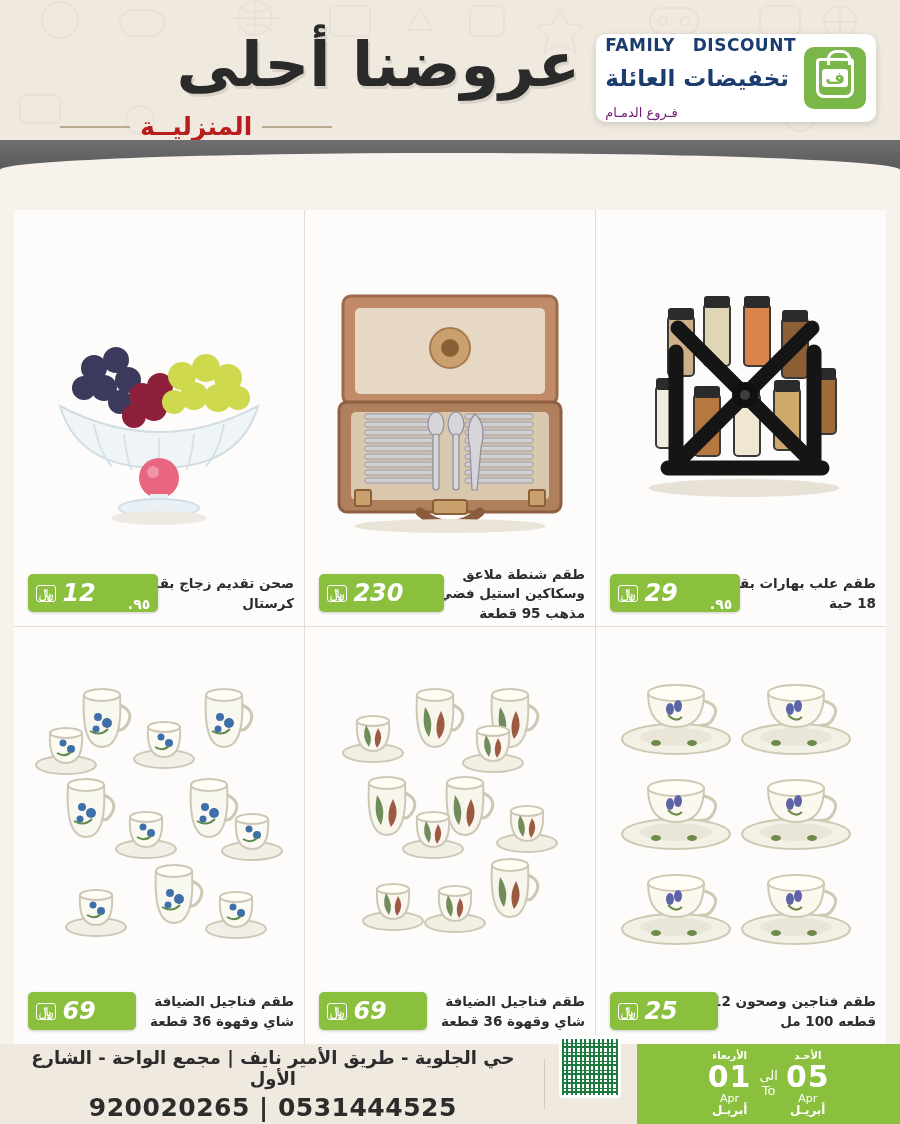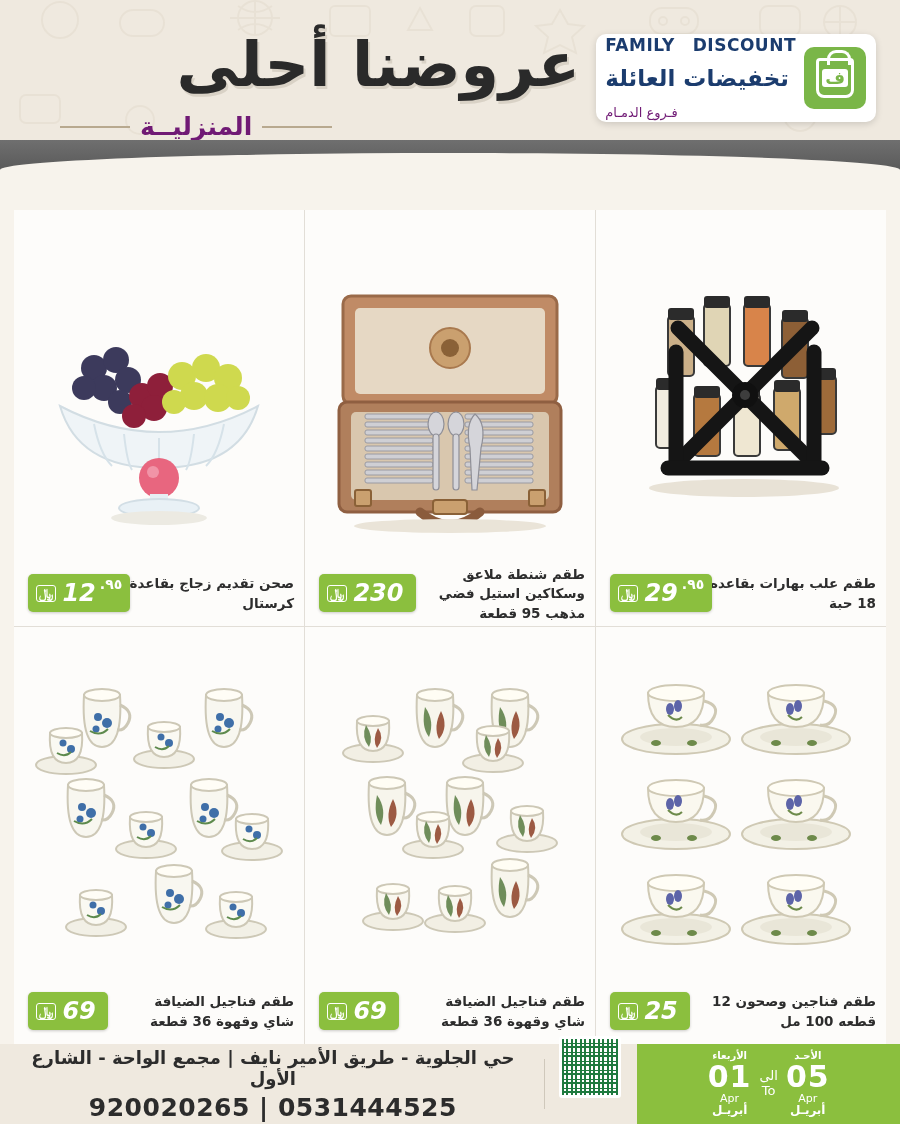--- a/index.html
+++ b/index.html
@@ -114,21 +114,21 @@
   .headline-sub-wrap {
     margin-top: 16px;
     display: flex;
     align-items: center;
     justify-content: flex-end;
     gap: 10px;
   }
   .headline-sub {
     font-size: 25px;
     font-weight: bold;
-    color: #701a75;
+    color: #b91c1c;
   }
   .headline-rule {
     height: 2px; width: 70px;
     background: #b8a98f;
   }
 
   
   .band {
     position: relative;
     height: 46px;
@@ -206,21 +206,22 @@
   .price-main {
     font-size: 24px;
     font-weight: bold;
     line-height: 1;
     font-style: italic;
   }
   .price-dec {
     font-size: 14px;
     font-weight: bold;
     align-self: flex-end;
-    padding-bottom: 20px;
+    padding-bottom: 0;
+    margin-left: 28px;
   }
   .riyal {
     font-size: 13px;
     font-weight: bold;
     border: 1.5px solid #fff;
     border-radius: 3px;
     padding: 1px 2px;
     line-height: 1;
     margin-right: 2px;
   }

